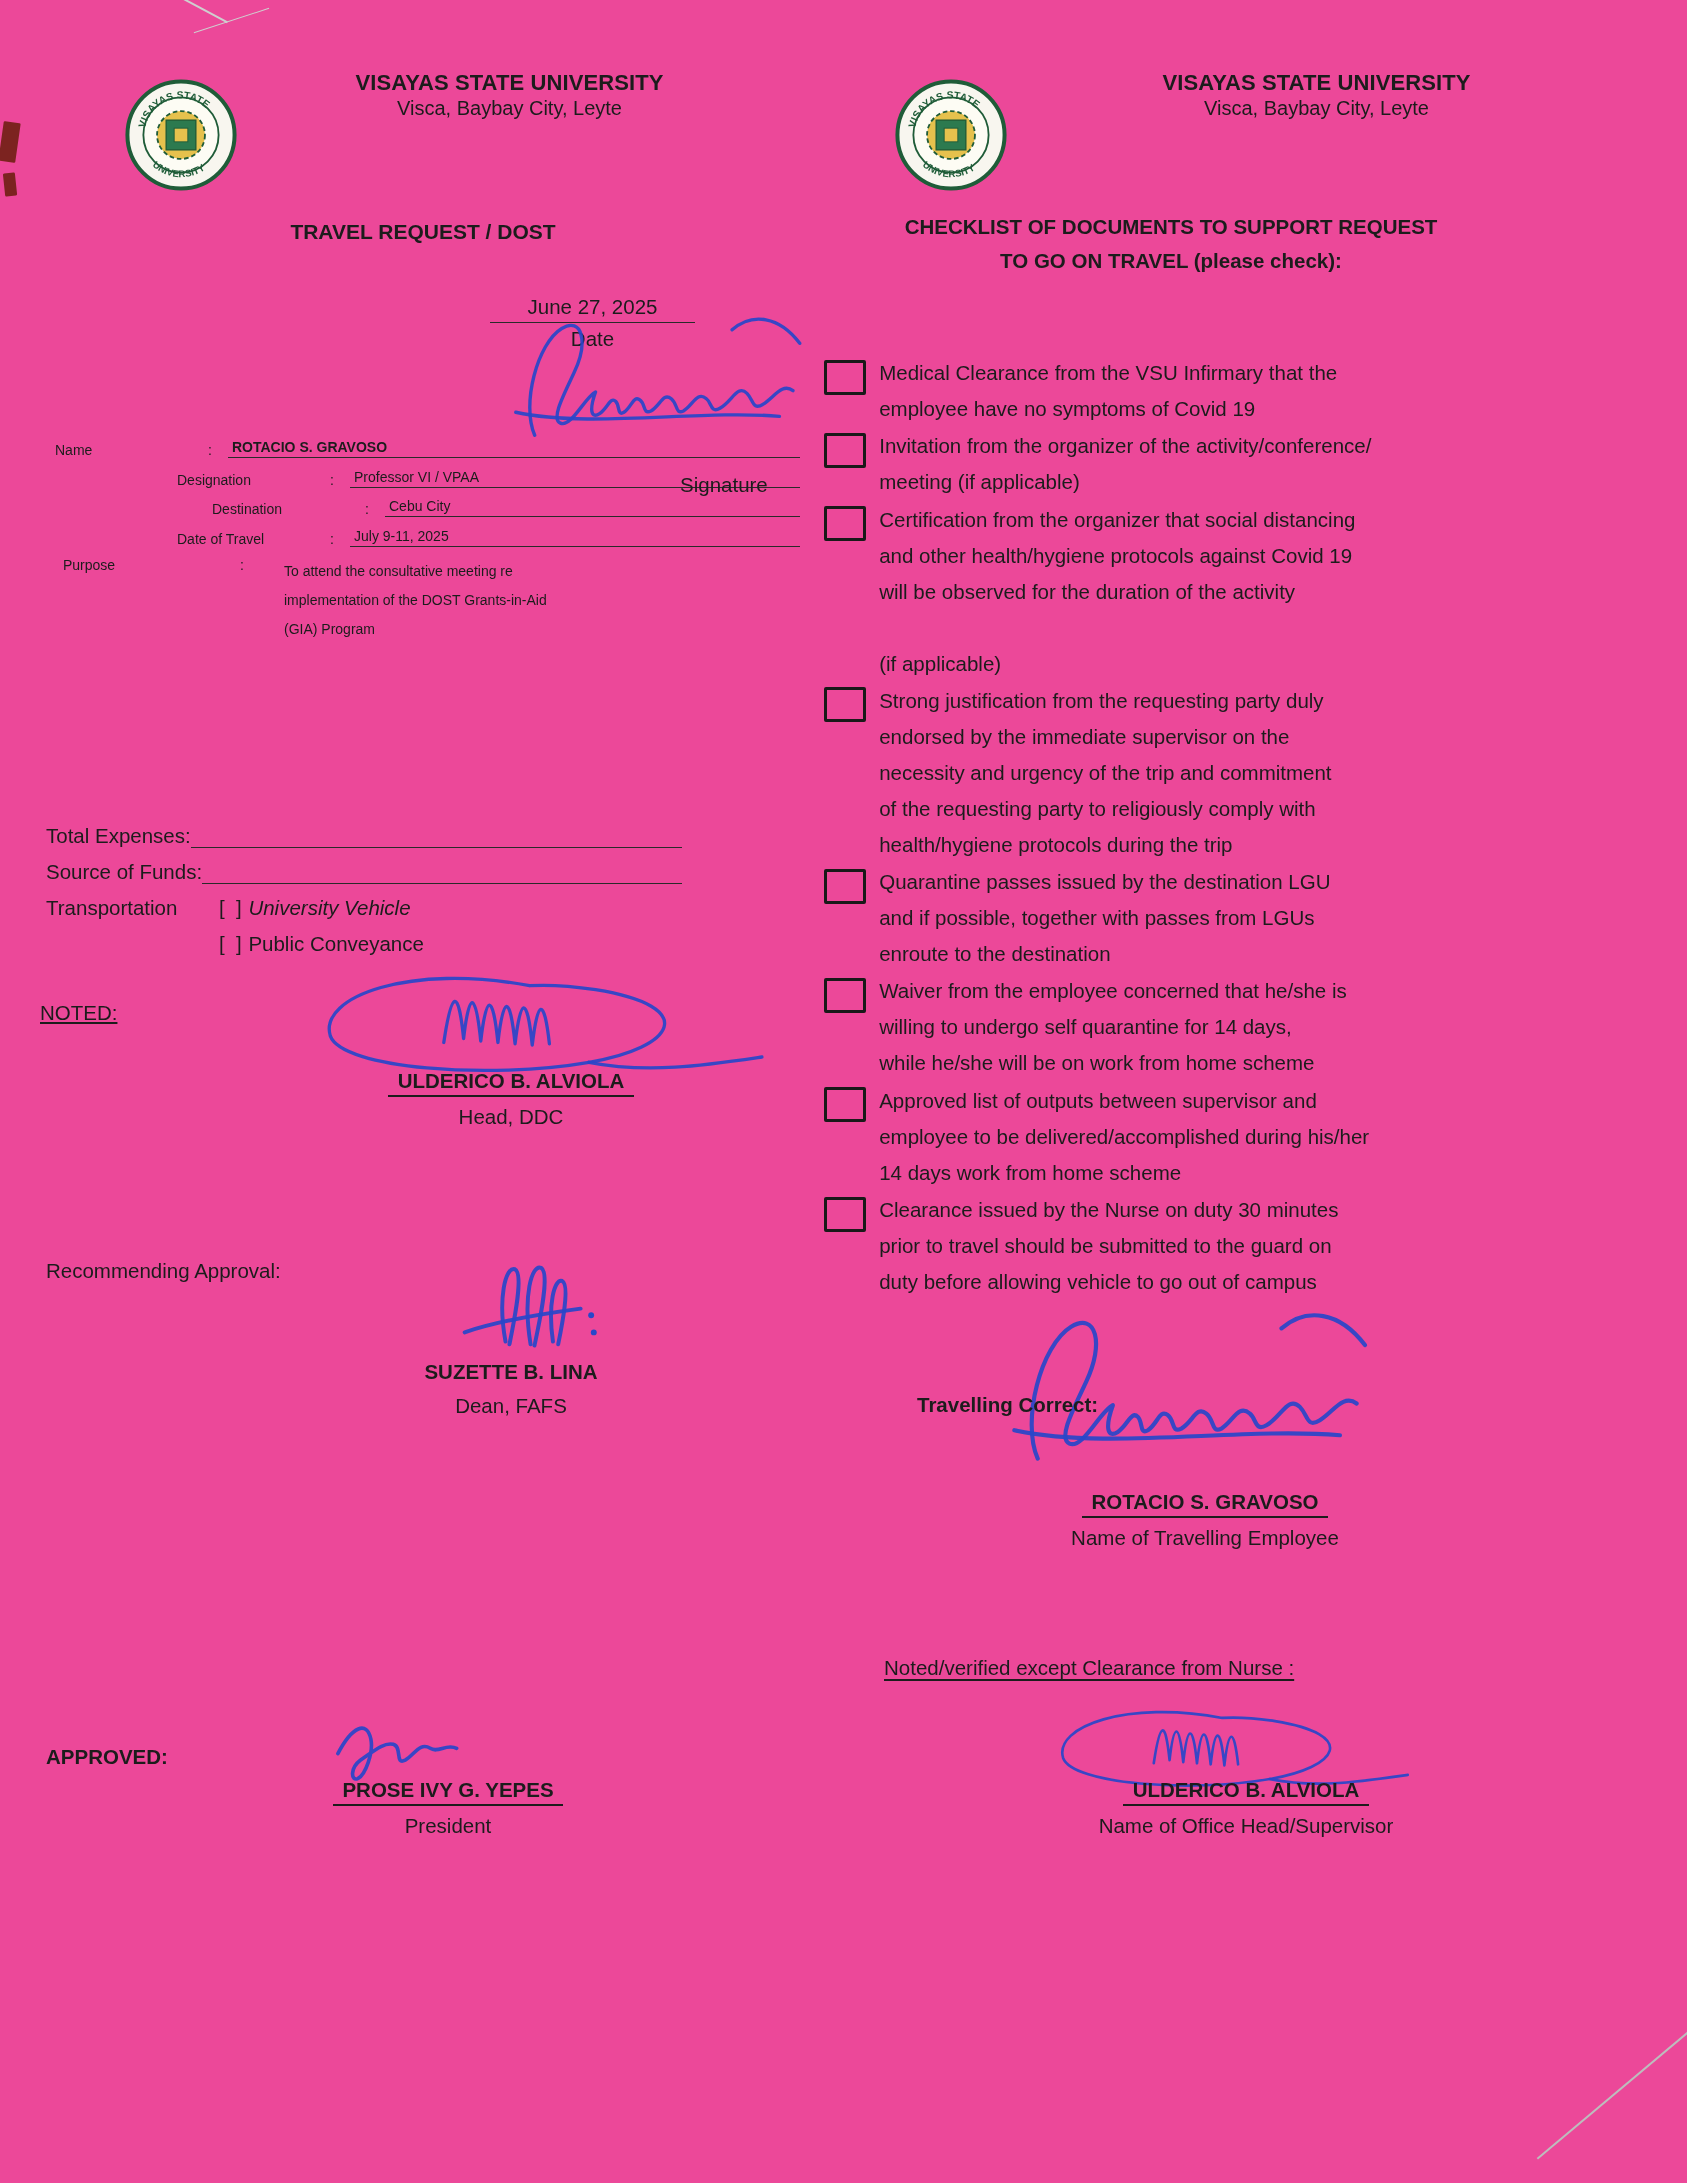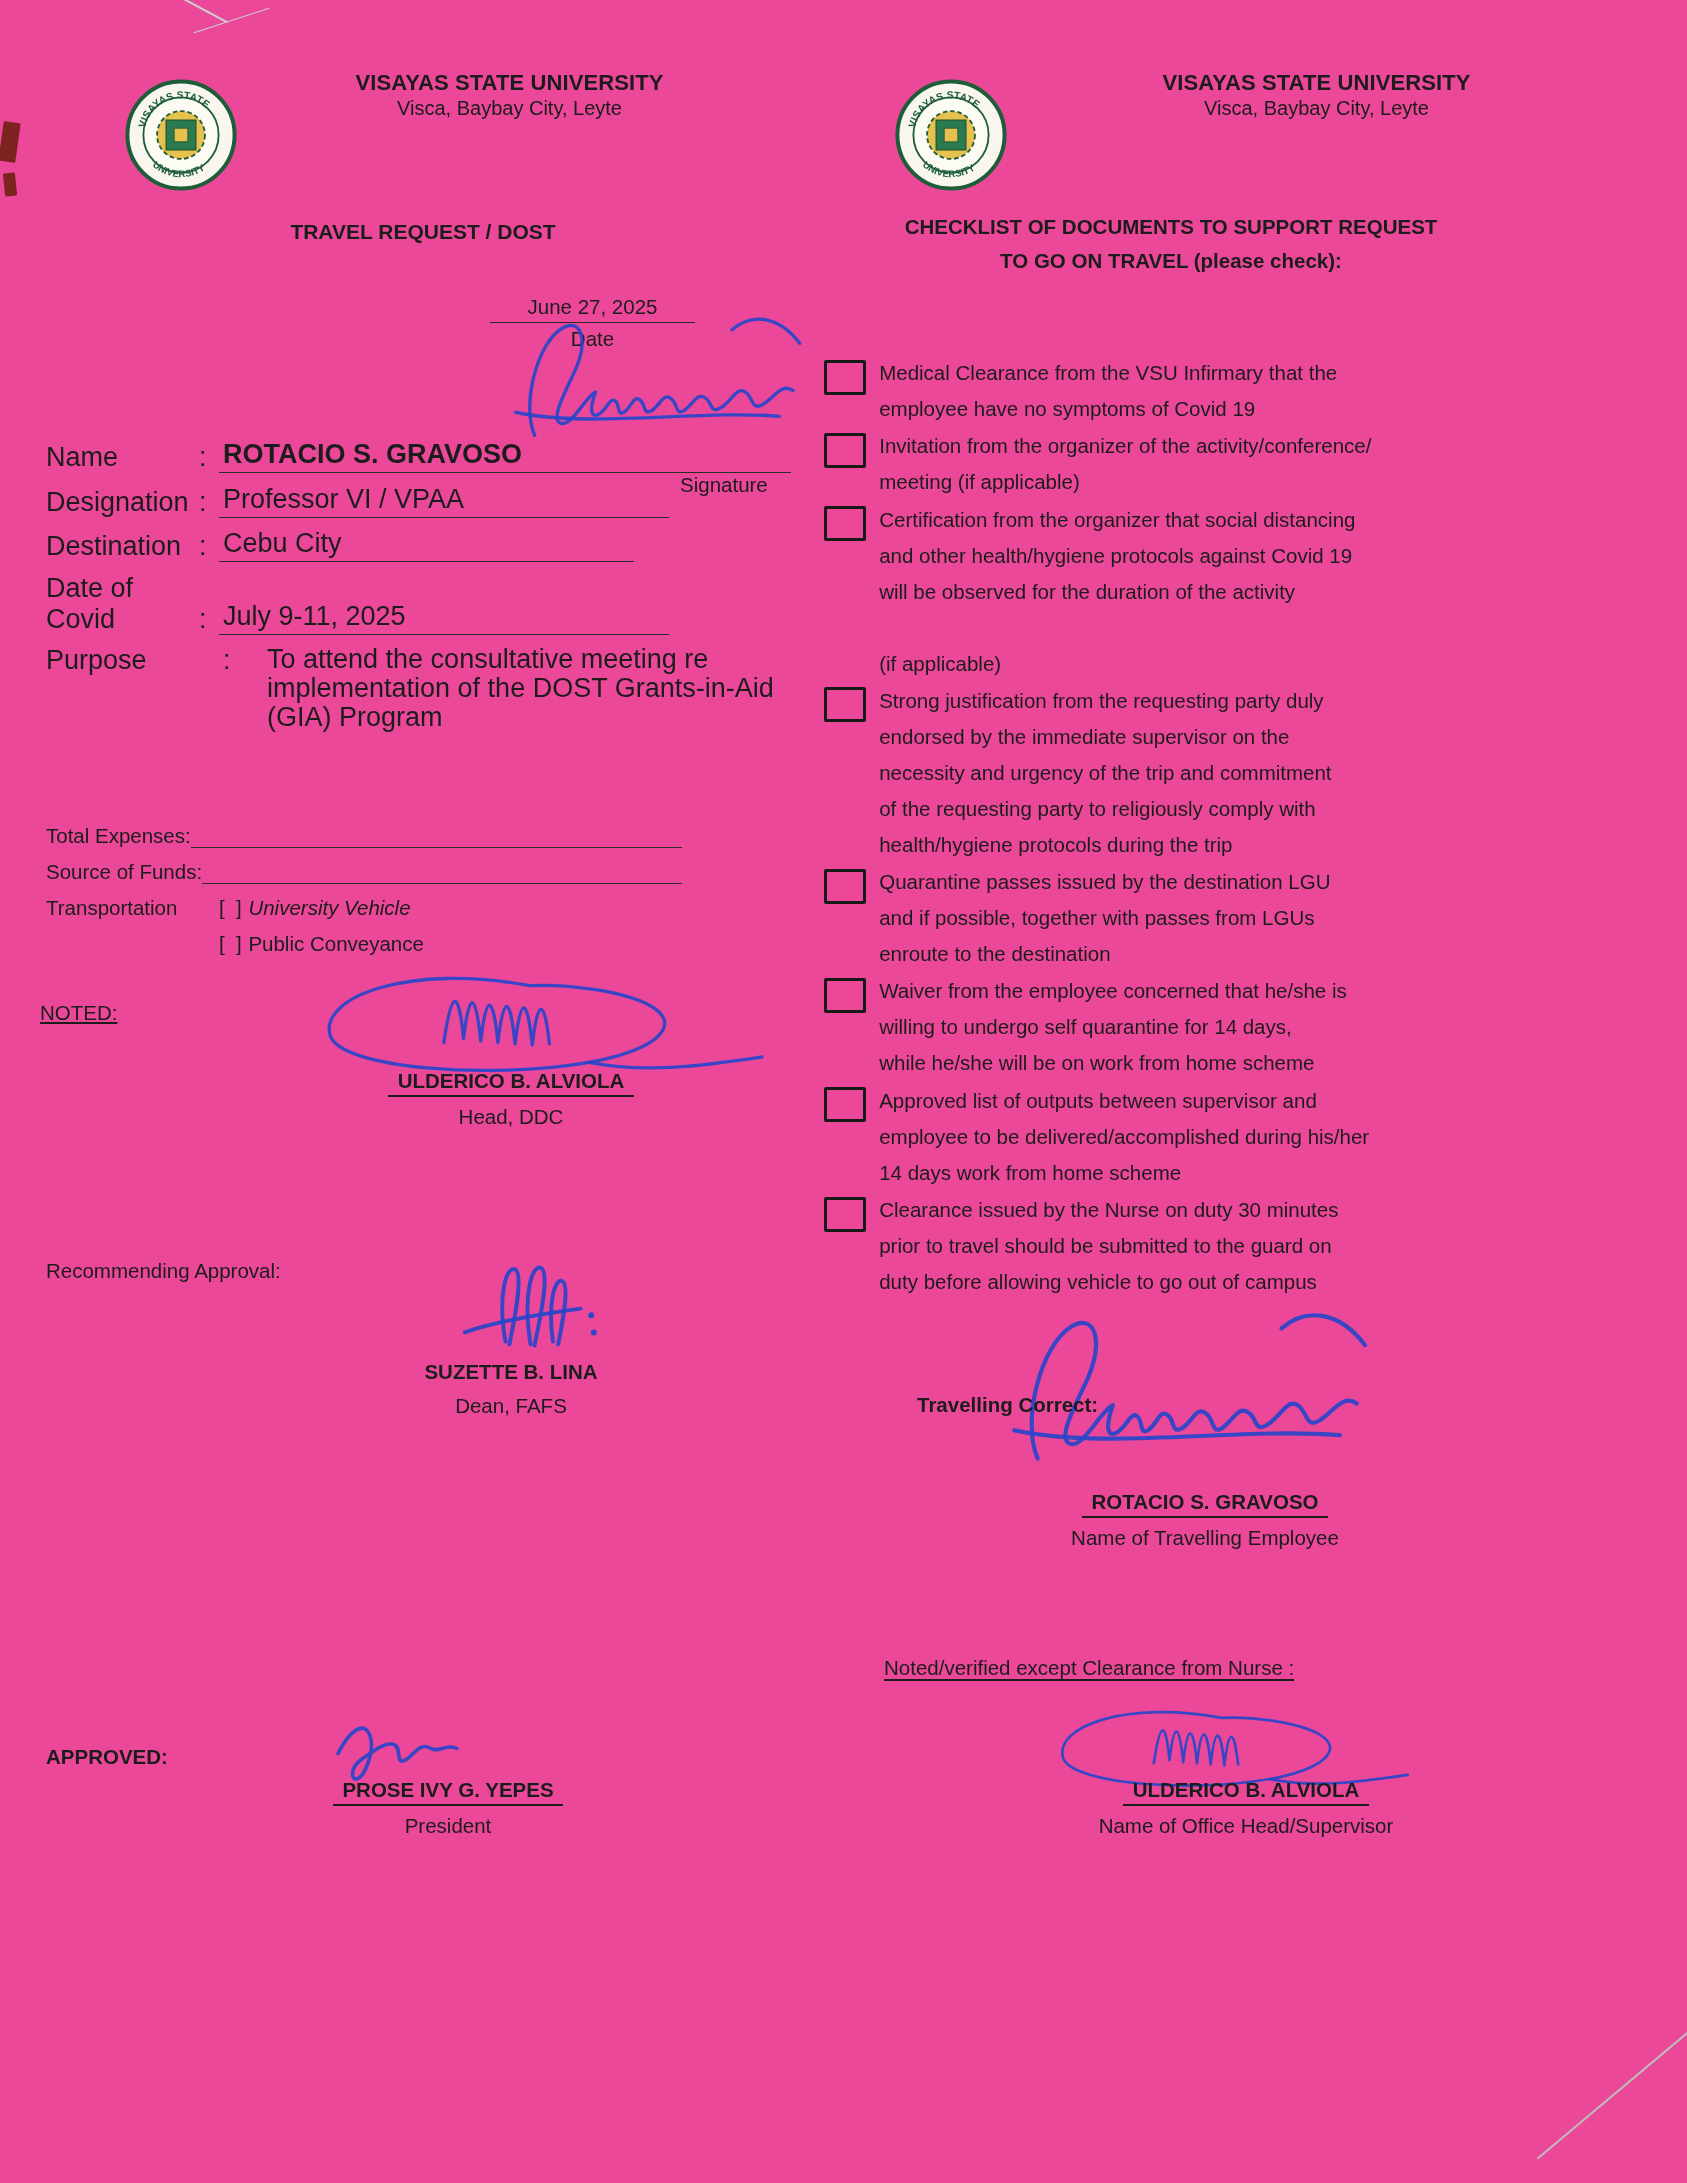--- a/index.html
+++ b/index.html
@@ -12,21 +12,21 @@
   .bold{font-weight:bold;}
   .preline{white-space:pre-line;}
   .t31{font-size:20.5px;line-height:26.5px;}
 
   
   .hdr{width:397px;text-align:center;}
   .hdr .uni{font-size:22px;font-weight:bold;letter-spacing:0.1px;}
   .hdr .addr{font-size:20px;margin-top:1px;}
 
   
-  .frow{display:flex;align-items:flex-end;margin-bottom:10.6px;font-size:27px;}
+  .frow{display:flex;align-items:flex-end;margin-bottom:10.6px;font-size:14px;justify-content:flex-end;}
   .frow .lbl{width:153px;flex-shrink:0;}
   .frow .col{width:20px;flex-shrink:0;}
   .uval{display:inline-block;border-bottom:1.3px solid #2a2a2a;padding:0 4px 2px 4px;}
   .u-name{width:564px;font-weight:bold;}
   .u-desig{width:442px;}
   .u-dest{width:407px;}
   .u-date{width:442px;}
   .purpose-val{width:516px;white-space:pre-line;line-height:29px;}
 
   .trow{display:flex;align-items:flex-end;height:36px;font-size:20.5px;}
@@ -129,21 +129,21 @@
       <span class="lbl">Designation</span>
       <span class="col">:</span>
       <span class="uval u-desig">Professor VI / VPAA</span>
     </div>
     <div class="frow">
       <span class="lbl">Destination</span>
       <span class="col">:</span>
       <span class="uval u-dest">Cebu City</span>
     </div>
     <div class="frow">
-      <span class="lbl">Date of Covid</span>
+      <span class="lbl">Date of Travel</span>
       <span class="col">:</span>
       <span class="uval u-date">July 9-11, 2025</span>
     </div>
     <div class="frow" style="align-items:flex-start;gap:24px;">
       <span class="lbl">Purpose</span>
       <span class="col">:</span>
       <span class="purpose-val">To attend the consultative meeting re
 implementation of the DOST Grants-in-Aid
 (GIA) Program</span>
     </div>

